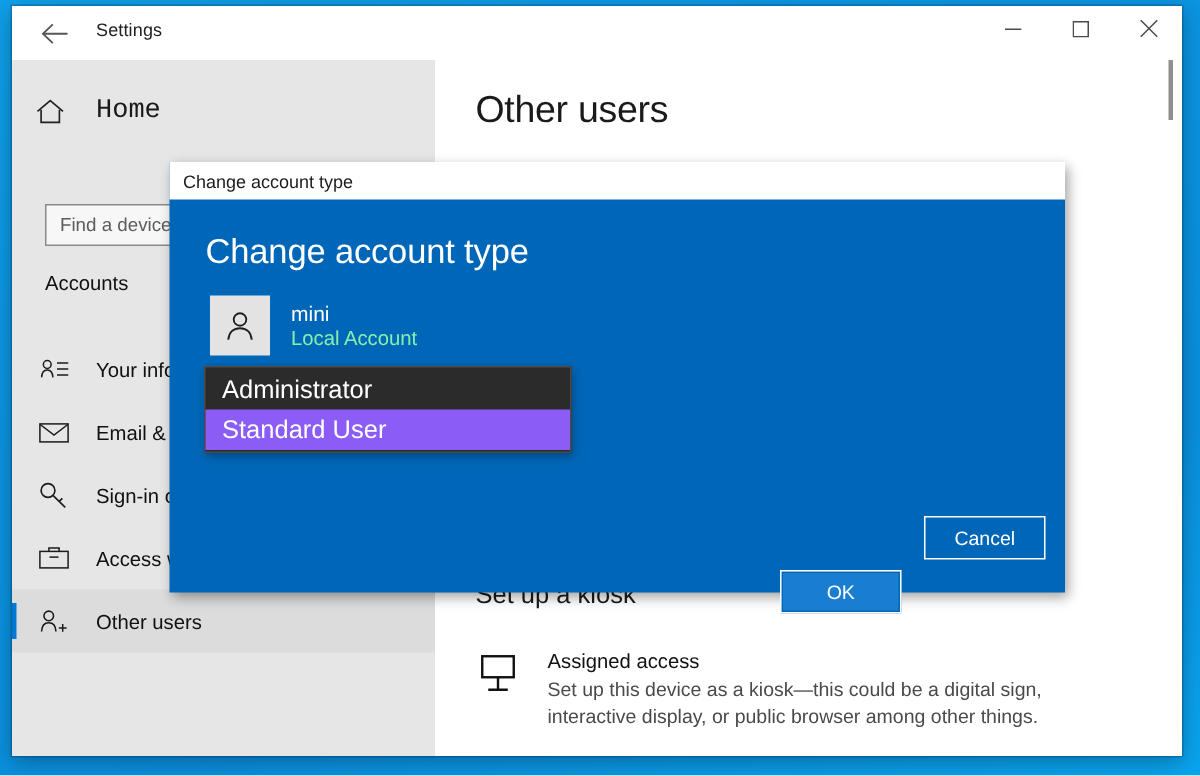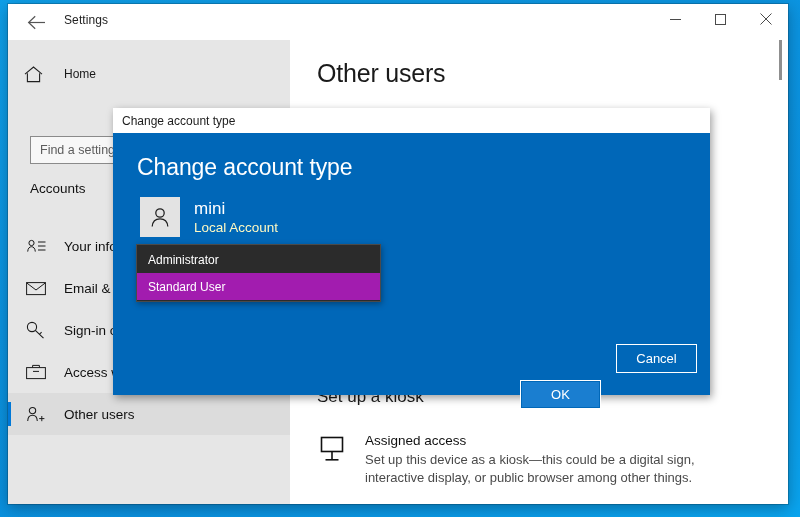--- a/index.html
+++ b/index.html
@@ -77,21 +77,21 @@
   }
   #home-row {
     position: absolute;
     left: 0; top: 14px;
     width: 282px; height: 40px;
     display: flex; align-items: center;
     padding-left: 16px;
     box-sizing: border-box;
   }
   #home-icon { width: 24px; display:flex; align-items:center; color:#202020; }
-  #home-label { margin-left: 16px; font-size: 12px; color: #1a1a1a; }
+  #home-label { margin-left: 16px; font-size: 18px; color: #1a1a1a; font-family: Liberation Mono, monospace; }
 
   #search-box {
     position: absolute;
     left: 22px; top: 96px;
     width: 250px; height: 28px;
     background: #f7f7f7;
     border: 1px solid #8a8a8a;
     box-sizing: border-box;
     display: flex;
     align-items: center;
@@ -248,50 +248,50 @@
   }
   #avatar {
     width: 40px; height: 40px;
     background: #e3e3e3;
     display: flex; align-items: center; justify-content: center;
     flex: 0 0 40px;
     color: #1f1f1f;
   }
   #user-text { margin-left: 14px; }
   #user-name {
-    font-size: 17px;
+    font-size: 14px;
     color: #ffffff;
     margin-bottom: 1px;
   }
   #user-type {
     font-size: 13.5px;
-    color: #fef9c3;
+    color: #86efac;
   }
 
   
   #dropdown {
     position: absolute;
     left: 23px; top: 136px;
     width: 243px;
     background: #2b2b2b;
     border: 1px solid #4a4a4a;
     box-shadow: 1px 2px 6px rgba(0,0,0,0.35);
     padding: 1px 0;
   }
   .dd-item {
     height: 27px;
     display: flex;
     align-items: center;
     padding-left: 11px;
-    font-size: 12px;
+    font-size: 17px;
     color: #ffffff;
     box-sizing: border-box;
   }
   .dd-item.selected {
-    background: #a21caf;
+    background: #8b5cf6;
   }
 
   
   #dialog-buttons {
     position: absolute;
     left: 0; top: 236px;
     width: 597px;
     height: 30px;
   }
   .dlg-btn {
@@ -357,21 +357,21 @@
         <span id="home-icon">
           <svg width="19" height="17" viewBox="0 0 19 17">
             <path d="M1 8.2 L9.5 1 L18 8.2" fill="none" stroke="#202020" stroke-width="1.1"></path>
             <path d="M3.4 7.2 V15.6 H15.6 V7.2" fill="none" stroke="#202020" stroke-width="1.1"></path>
           </svg>
         </span>
         <span id="home-label">Home</span>
       </div>
 
       <div id="search-box">
-        <span id="search-placeholder">Find a setting</span>
+        <span id="search-placeholder">Find a device</span>
       </div>
 
       <div id="accounts-head">Accounts</div>
 
       <div id="nav-list">
 
         <div class="nav-item">
           <span class="nav-icon">
             <svg width="19" height="15" viewBox="0 0 19 15">
               <circle cx="4.5" cy="4" r="2.6" fill="none" stroke="#1b1b1b" stroke-width="1"></circle>

